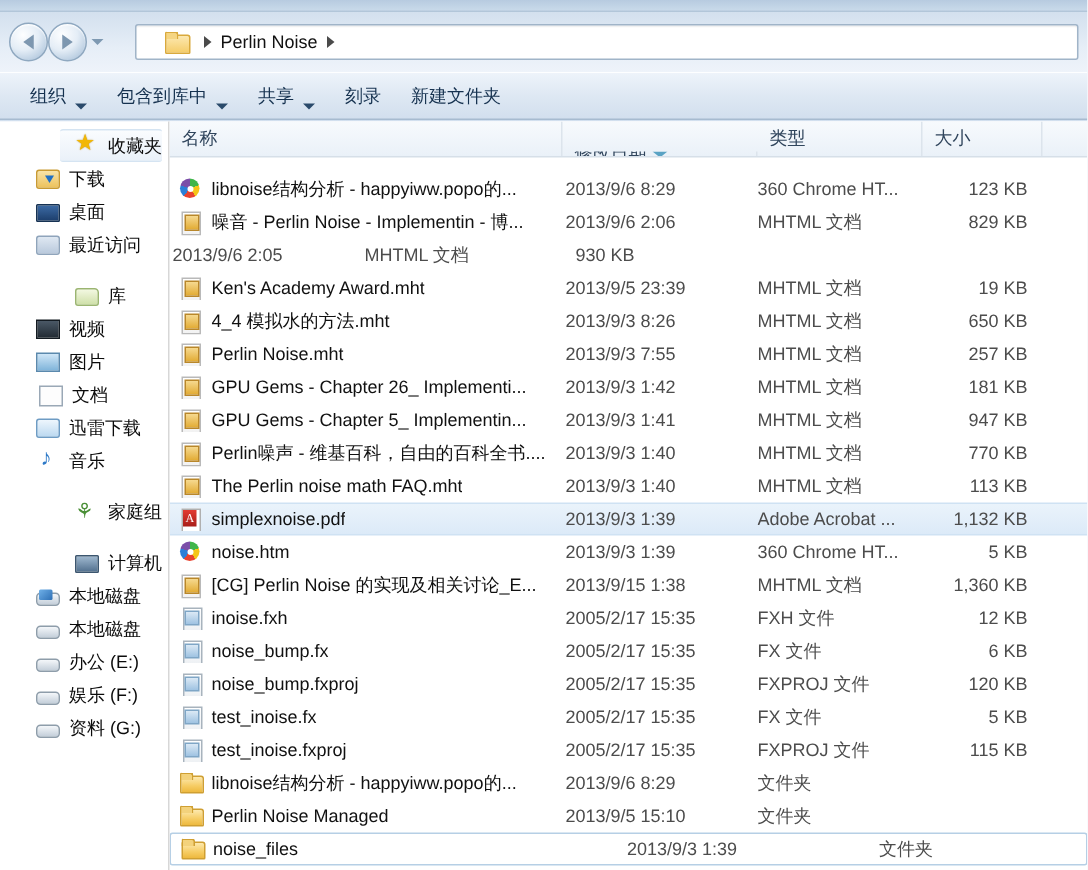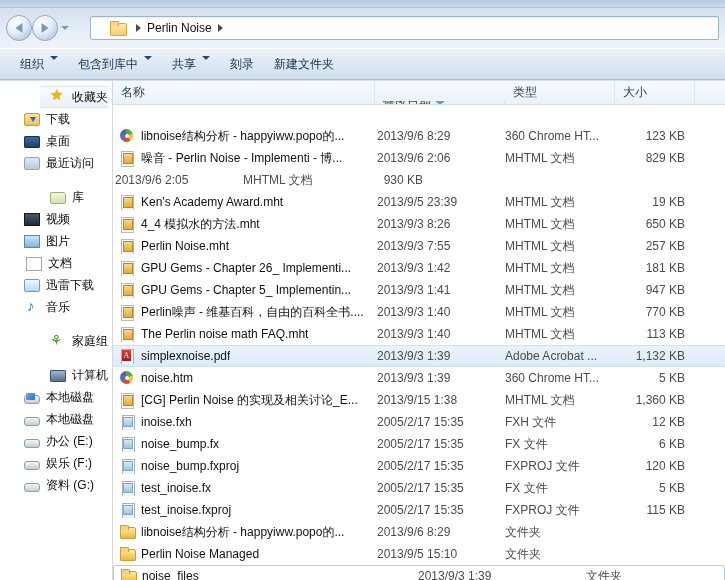--- a/index.html
+++ b/index.html
@@ -125,21 +125,21 @@
     align-items: center;
     padding-left: 10px;
     background: linear-gradient(to bottom,#edf3fa 0%,#dee8f3 50%,#d2dfee 100%);
     border-top: 1px solid #fdfeff;
     border-bottom: 1px solid #a7bbd0;
   }
   .cmdbtn {
     font-size: 12px;
     color: #15314f;
     padding: 4px 10px;
-    display: flex; align-items: flex-start; gap: 6px;
+    display: flex; align-items: flex-end; gap: 6px;
     white-space: nowrap;
     cursor: default;
   }
   .cmdbtn .caret {
     width:0;height:0;
     border-left:4px solid transparent;
     border-right:4px solid transparent;
     border-top:4px solid #2a4a6b;
   }
 
@@ -304,21 +304,21 @@
   }
   .col.c-name { width: 262px; flex:0 0 262px; }
   .col.c-date { width: 130px; flex:0 0 130px;margin-top:20px; }
   .col.c-type { width: 110px; flex:0 0 110px; }
   .col.c-size { width: 80px;  flex:0 0 80px; }
   .col.c-pad  { flex: 1 1 auto; border-right: none; }
 
   #filelist {
     flex: 1 1 auto;
     overflow: hidden;
-    padding-top: 20px;
+    padding-top: 10px;
   }
   .frow {
     height: 22px;
     display: flex;
     align-items: center;
     font-size: 12px;
     color: #111111;
     cursor: default;
     border: 1px solid transparent;
     border-left: none; border-right: none;
@@ -564,21 +564,21 @@
               <span class="ficon chrome360"></span>
               <span class="fname">libnoise结构分析 - happyiww.popo的...</span>
             </div>
             <div class="cell date">2013/9/6 8:29</div>
             <div class="cell type">360 Chrome HT...</div>
             <div class="cell size">123 KB</div>
           </div>
           <div class="frow">
             <div class="cell name">
               <span class="ficon mht"></span>
-              <span class="fname">噪音 - Perlin Noise - Implementi - 博...</span>
+              <span class="fname">噪音 - Perlin Noise - Implementin - 博...</span>
             </div>
             <div class="cell date">2013/9/6 2:06</div>
             <div class="cell type">MHTML 文档</div>
             <div class="cell size">829 KB</div>
           </div>
           <div class="frow">
             <div class="cell date">2013/9/6 2:05</div>
             <div class="cell type">MHTML 文档</div>
             <div class="cell size">930 KB</div>
           </div>

